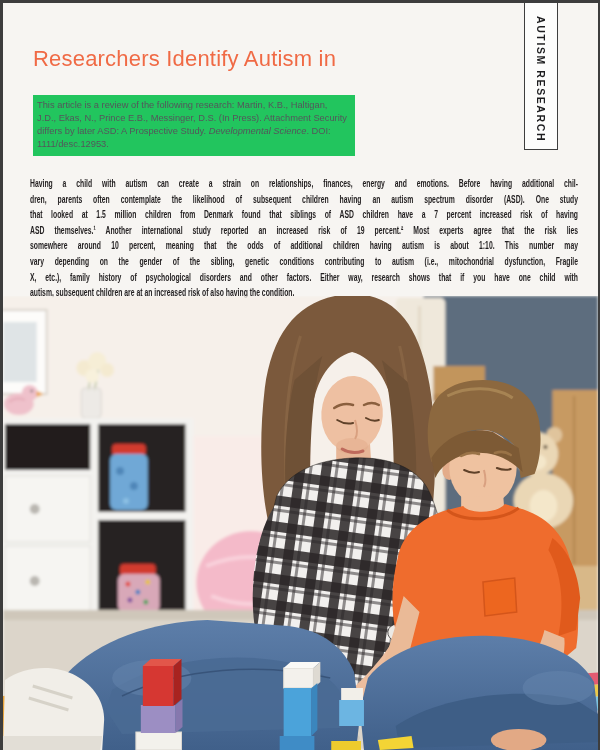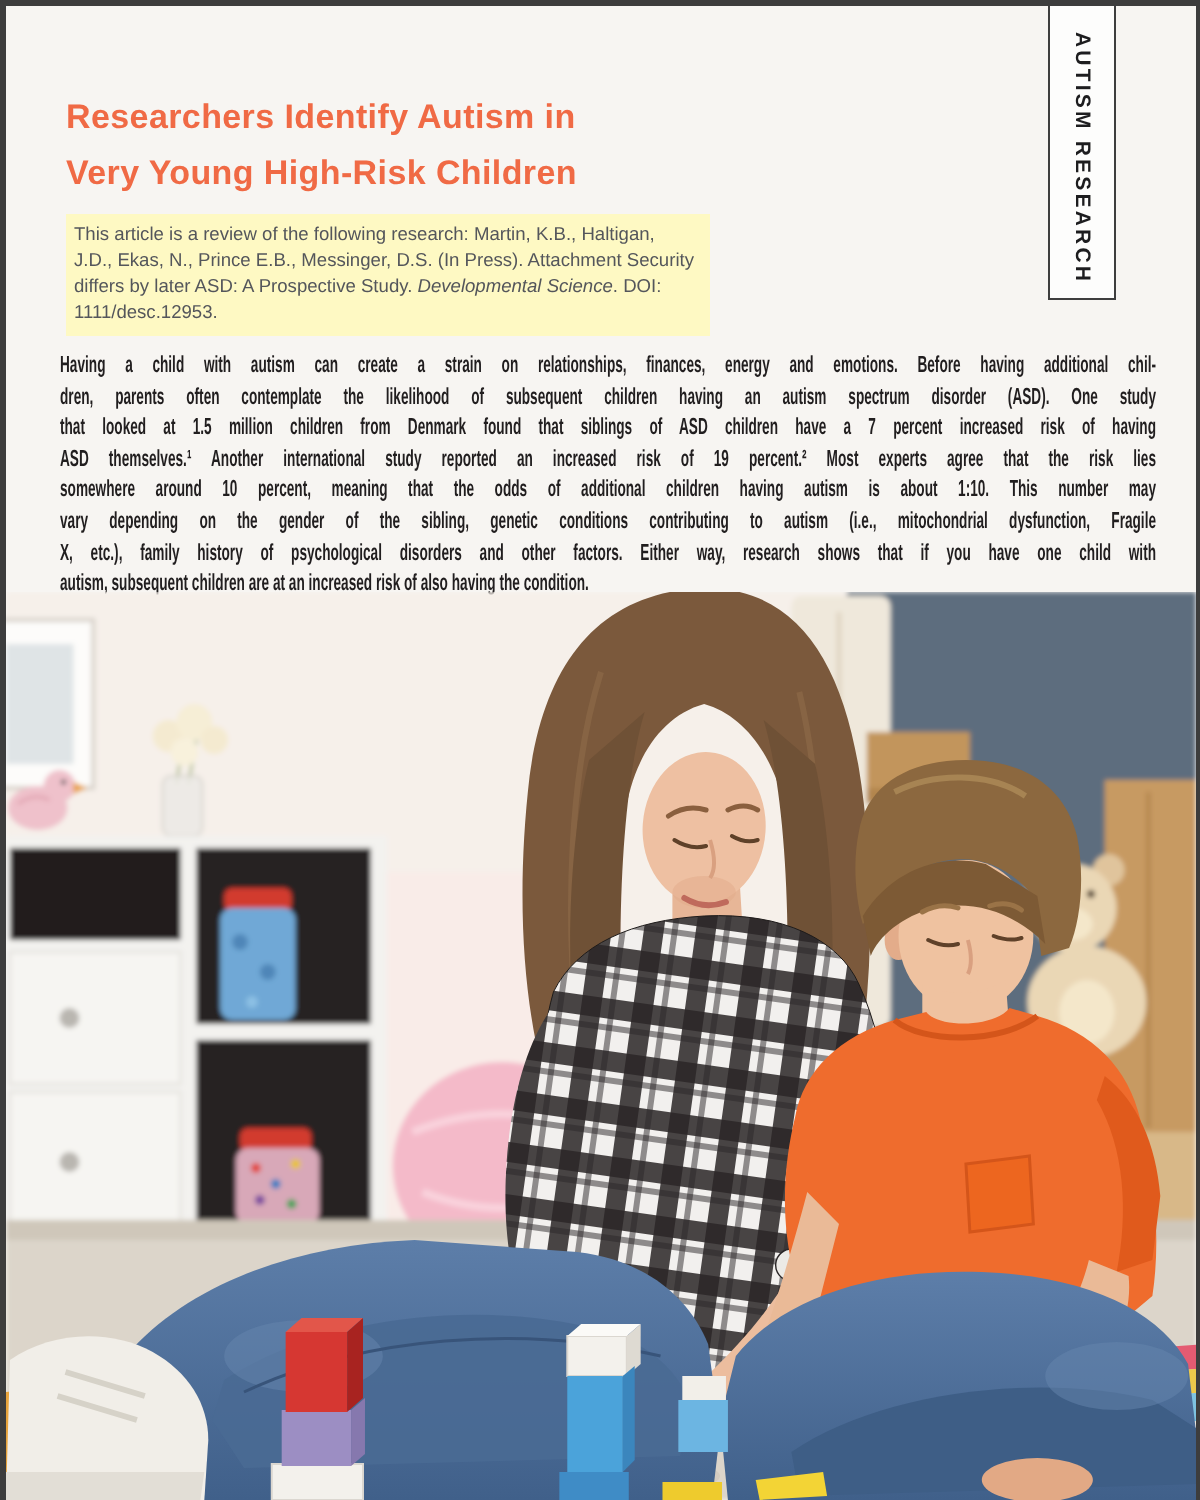--- a/index.html
+++ b/index.html
@@ -16,27 +16,27 @@
     display:flex; flex-direction:column; align-items:center; padding-top:13px; z-index:5;
   }
   .tab-label{
     writing-mode:vertical-rl; text-orientation:mixed;
     font-size:10.5px; font-weight:bold; letter-spacing:1.6px; color:#1d1d1f; white-space:nowrap;
   }
   .tab-star{margin-top:7px;}
   
   .title{
     position:absolute; left:30px; top:42px; margin:0;
-    font-size:17px; line-height:27.5px; font-weight:bold; letter-spacing:.2px;
+    font-size:22px; line-height:27.5px; font-weight:normal; letter-spacing:.2px;
     color:#f06a45;
   }
   
   .citation{
-    position:absolute; left:30px; top:104px; width:312px;
-    background:#fef9c3; color:#54565b; font-size:9.3px; line-height:13px;
+    position:absolute; left:30px; top:92px; width:312px;
+    background:#22c55e; color:#54565b; font-size:9.3px; line-height:13px;
     padding:4px 6px 5px 4px;
   }
   .citation .journal{font-style:italic;}
   
   .body-wrap{position:absolute; left:27px; top:156px; width:548px; height:128px; overflow:hidden;margin-top:16px;}
   .body-inner{
     width:932px; transform:scaleX(0.588); transform-origin:left top;
     font-size:11.6px; line-height:15.6px; font-weight:bold; color:#211e1f;
   }
   .bline{text-align:justify; text-align-last:justify;}
@@ -63,21 +63,20 @@
         <polygon points="16,17 8.4,27.5 16,22" fill="#fbb040"></polygon>
         <polygon points="16,17 8.4,27.5 11.2,18.5" fill="#f7941d"></polygon>
         <polygon points="16,17 3.6,13 11.2,18.5" fill="#1b75bb"></polygon>
         <polygon points="16,17 3.6,13 13.1,13" fill="#29abe2"></polygon>
       </g>
     </svg>
   </div>
 
   <h1 class="title">
     <span>Researchers Identify Autism in</span><br>
-    <span>Very Young High-Risk Children</span>
   </h1>
 
   <div class="citation"><span>This article is a review of the following research: Martin, K.B., Haltigan, J.D., Ekas, N., Prince E.B., Messinger, D.S. (In Press). Attachment Security differs by later ASD: A Prospective Study. </span><span class="journal">Developmental Science</span><span>. DOI: 1111/desc.12953.</span></div>
 
   <div class="body-wrap">
     <div class="body-inner">
         <div class="bline">Having a child with autism can create a strain on relationships, finances, energy and emotions. Before having additional chil-</div>
         <div class="bline">dren, parents often contemplate the likelihood of subsequent children having an autism spectrum disorder (ASD). One study</div>
         <div class="bline">that looked at 1.5 million children from Denmark found that siblings of ASD children have a 7 percent increased risk of having</div>
         <div class="bline">ASD themselves.¹ Another international study reported an increased risk of 19 percent.² Most experts agree that the risk lies</div>

